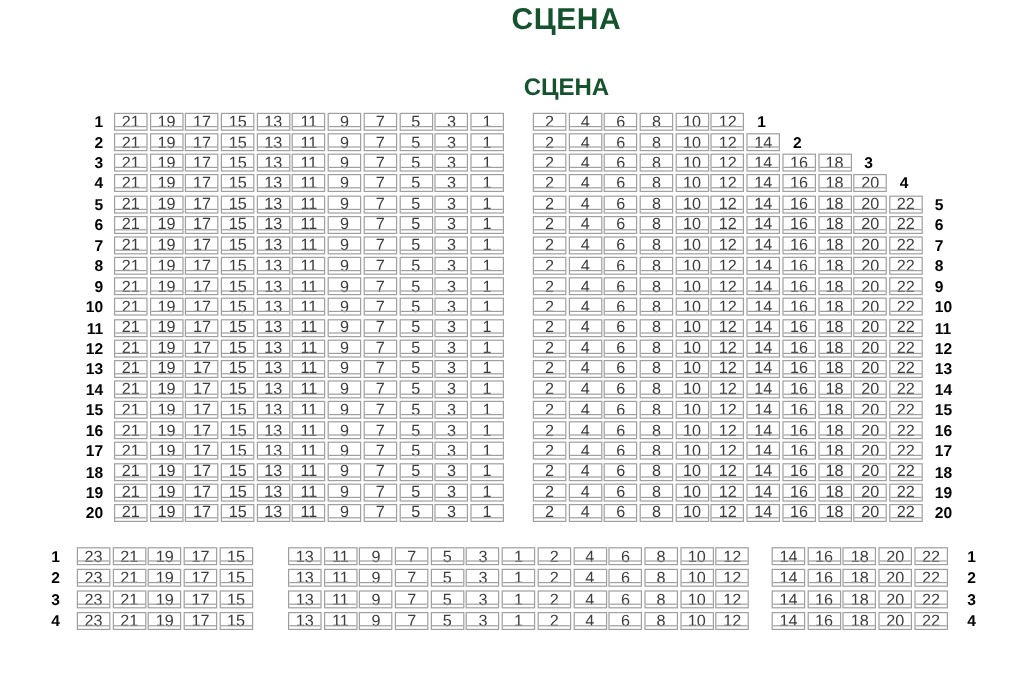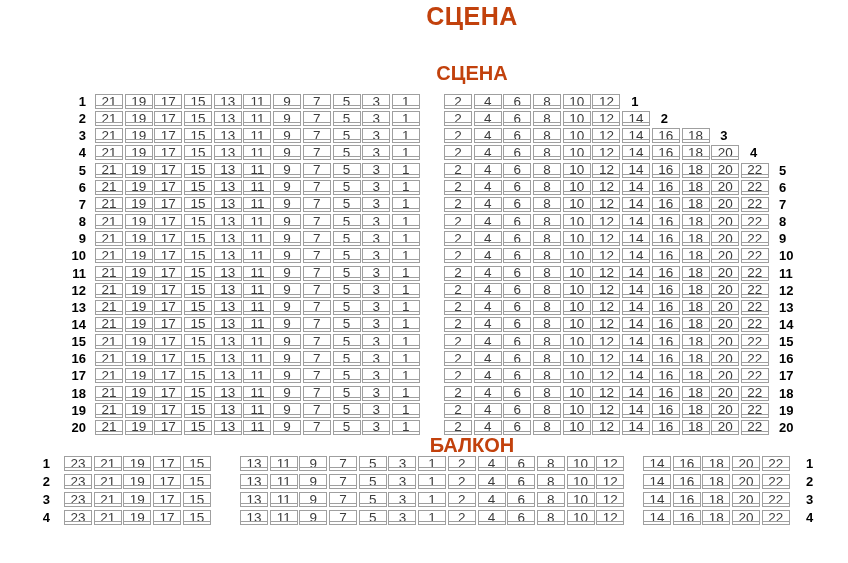--- a/index.html
+++ b/index.html
@@ -1,19 +1,19 @@
 <!DOCTYPE html>
 <html style="--seat-border: #9f9f9f; --seat-number: #3c3c3c;"><head>
 <meta charset="utf-8">
 <style>
   html,body{margin:0;padding:0;background:#ffffff;}
   .canvas{position:relative;width:848px;height:563px;background:#fff;overflow:hidden;
           font-family:"Liberation Sans",sans-serif;}
   .title{position:absolute;left:472px;transform:translateX(-50%);font-weight:bold;
-         color:#c2410c;white-space:nowrap;}
+         color:#14532d;white-space:nowrap;}
   #stage-title{top:2px;font-size:25px;letter-spacing:0.5px;}
   #parter-title{top:62px;font-size:20px;}
   #balcony-title{top:434px;font-size:20px;}
   .grid{position:absolute;left:0;width:848px;}
   #parter-grid{top:94px;height:343px;}
   #balcony-grid{top:456px;height:76px;}
   .row{position:absolute;left:0;width:848px;height:15px;}
   .block{position:absolute;top:0;display:flex;gap:1.7px;}
   .seat{box-sizing:border-box;flex:0 0 28px;width:28px;height:15px;background:#fff;
         border:1px solid var(--seat-border,#9f9f9f);position:relative;}
@@ -1473,21 +1473,20 @@
           <div class="seat">
             <span>20</span>
           </div>
           <div class="seat">
             <span>22</span>
           </div>
         </div>
         <div class="lbl right-lbl">20</div>
       </div>
     </div>
-  <div class="title" id="balcony-title">БАЛКОН</div>
   <div class="grid" id="balcony-grid">
       <div class="row" style="top: 0px;">
         <div class="lbl bal-left-lbl">1</div>
         <div class="block" style="left: 64px;">
           <div class="seat">
             <span>23</span>
           </div>
           <div class="seat">
             <span>21</span>
           </div>

